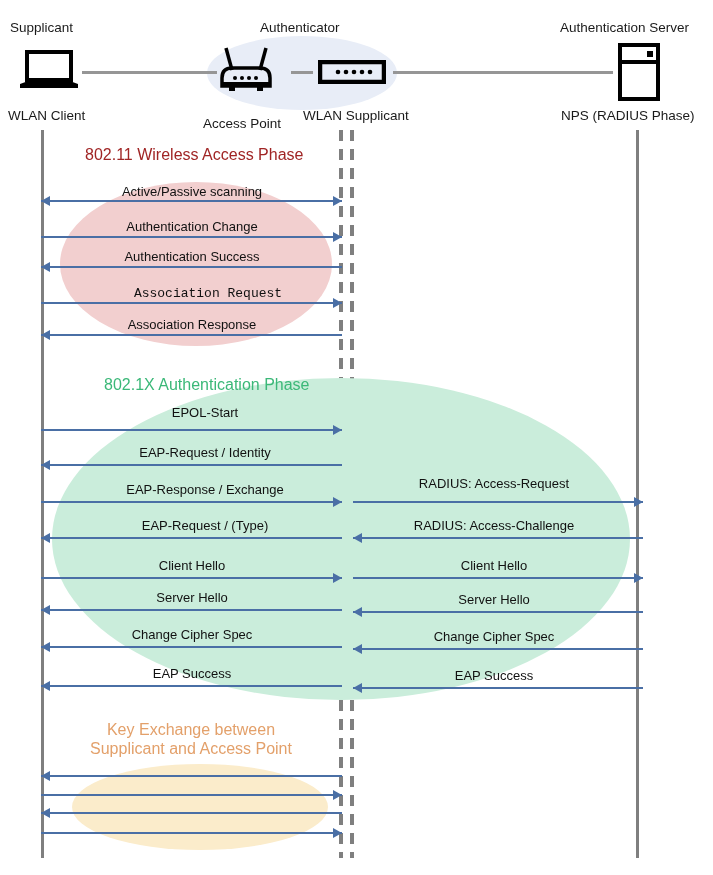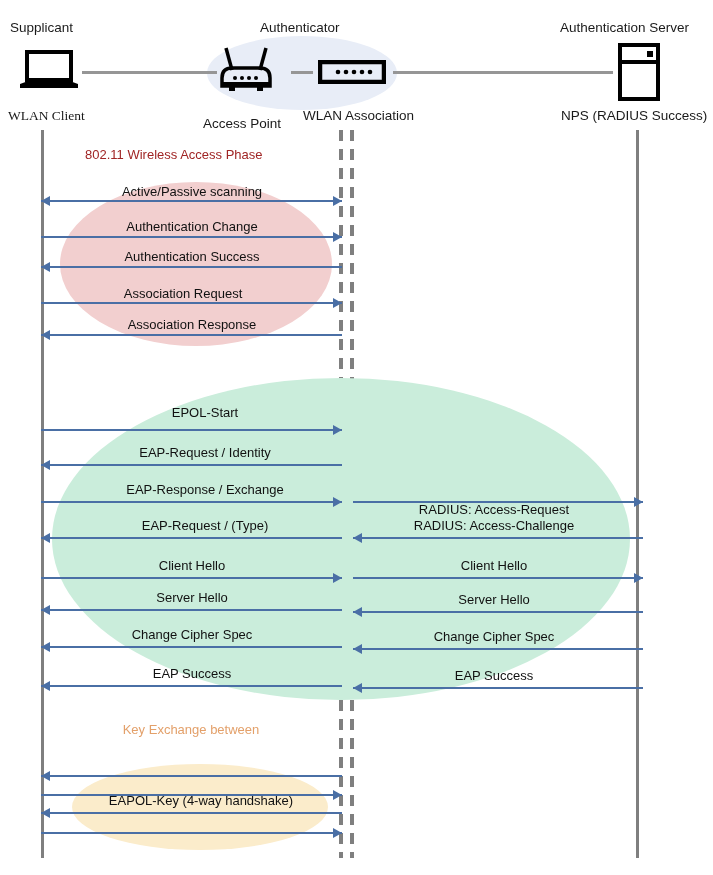--- a/index.html
+++ b/index.html
@@ -67,21 +67,21 @@
     position: absolute;
     border-radius: 50%;
   }
   .blob-80211 { background: #f2cfcf; }
   .blob-8021x { background: #caeddb; }
   .blob-key   { background: #fbeccb; }
 
   
   .phase-title {
     position: absolute;
-    font-size: 13px;
+    font-size: 16px;
     white-space: nowrap;
     text-align: center;
     line-height: 18px;
   }
 
   
   .msg-label {
     position: absolute;
     font-size: 13px;
     color: #111111;
@@ -152,51 +152,53 @@
   </div>
 
   <div class="icon-box" style="left:618px; top:43px;">
     <svg width="42" height="58" viewBox="0 0 42 58">
       <rect x="2" y="2" width="38" height="54" fill="none" stroke="#000" stroke-width="4"></rect>
       <line x1="2" y1="19" x2="40" y2="19" stroke="#000" stroke-width="4"></line>
       <rect x="29" y="8" width="6" height="6" fill="#000"></rect>
     </svg>
   </div>
 
-  <div class="actor-caption" style="left:8px; top:108px;font-family:Liberation Serif, serif;">WLAN Client</div>
+  <div class="actor-caption" style="left:8px; top:108px;">WLAN Client</div>
   <div class="actor-caption" style="left:203px; top:108px;margin-top:8px;">Access Point</div>
-  <div class="actor-caption" style="left:303px; top:108px;">WLAN Association</div>
-  <div class="actor-caption" style="left:561px; top:108px;">NPS (RADIUS Success)</div>
+  <div class="actor-caption" style="left:303px; top:108px;">WLAN Supplicant</div>
+  <div class="actor-caption" style="left:561px; top:108px;">NPS (RADIUS Phase)</div>
 
   <div class="lifeline" style="left:41px; top:130px; height:728px;"></div>
   <div class="lifeline-dashed" style="left:339px; top:130px; height:728px;"></div>
   <div class="lifeline-dashed" style="left:350px; top:130px; height:728px;"></div>
   <div class="lifeline" style="left:636px; top:130px; height:728px;"></div>
 
   <div class="phase-blob blob-80211" style="left:60px; top:182px; width:272px; height:164px;"></div>
   <div class="phase-blob blob-8021x" style="left:52px; top:378px; width:578px; height:322px;"></div>
   <div class="phase-blob blob-key" style="left:72px; top:764px; width:256px; height:86px;"></div>
 
   <div class="phase-title" style="left:85px; top:146px; color:#a02525;">802.11 Wireless Access Phase</div>
+  <div class="phase-title" style="left:104px; top:376px; color:#3bb878;">802.1X Authentication Phase</div>
   <div class="phase-title" style="left:191px; top:721px; color:#e3a06a; transform:translateX(-50%);">Key Exchange between</div>
+  <div class="phase-title" style="left:191px; top:740px; color:#e3a06a; transform:translateX(-50%);">Supplicant and Access Point</div>
 
   <div class="msg-label" style="left:192px; top:184px;">Active/Passive scanning</div>
   <div class="arrow" style="left:41px; top:200px; width:301px;"></div>
   <div class="arrow-head left" style="left:41px; top:196px;"></div>
   <div class="arrow-head right" style="left:333px; top:196px;"></div>
 
   <div class="msg-label" style="left:192px; top:219px;">Authentication Change</div>
   <div class="arrow" style="left:41px; top:236px; width:301px;"></div>
   <div class="arrow-head right" style="left:333px; top:232px;"></div>
 
   <div class="msg-label" style="left:192px; top:249px;">Authentication Success</div>
   <div class="arrow" style="left:41px; top:266px; width:301px;"></div>
   <div class="arrow-head left" style="left:41px; top:262px;"></div>
 
-  <div class="msg-label" style="left:183px; top:286px;">Association Request</div>
+  <div class="msg-label" style="left:208px; top:286px;font-family:Liberation Mono, monospace;">Association Request</div>
   <div class="arrow" style="left:41px; top:302px; width:301px;"></div>
   <div class="arrow-head right" style="left:333px; top:298px;"></div>
 
   <div class="msg-label" style="left:192px; top:317px;">Association Response</div>
   <div class="arrow" style="left:41px; top:334px; width:301px;"></div>
   <div class="arrow-head left" style="left:41px; top:330px;"></div>
 
   <div class="msg-label" style="left:205px; top:405px;">EPOL-Start</div>
   <div class="arrow" style="left:41px; top:429px; width:301px;"></div>
   <div class="arrow-head right" style="left:333px; top:425px;"></div>
@@ -228,28 +230,27 @@
   <div class="msg-label" style="left:192px; top:666px;">EAP Success</div>
   <div class="arrow" style="left:41px; top:685px; width:301px;"></div>
   <div class="arrow-head left" style="left:41px; top:681px;"></div>
 
   <div class="arrow" style="left:41px; top:775px; width:301px;"></div>
   <div class="arrow-head left" style="left:41px; top:771px;"></div>
 
   <div class="arrow" style="left:41px; top:794px; width:301px;"></div>
   <div class="arrow-head right" style="left:333px; top:790px;"></div>
 
-  <div class="msg-label" style="left:201px; top:793px;">EAPOL-Key (4-way handshake)</div>
   <div class="arrow" style="left:41px; top:812px; width:301px;"></div>
   <div class="arrow-head left" style="left:41px; top:808px;"></div>
 
   <div class="arrow" style="left:41px; top:832px; width:301px;"></div>
   <div class="arrow-head right" style="left:333px; top:828px;"></div>
 
-  <div class="msg-label" style="left:494px; top:502px;">RADIUS: Access-Request</div>
+  <div class="msg-label" style="left:494px; top:476px;">RADIUS: Access-Request</div>
   <div class="arrow" style="left:353px; top:501px; width:290px;"></div>
   <div class="arrow-head right" style="left:634px; top:497px;"></div>
 
   <div class="msg-label" style="left:494px; top:518px;">RADIUS: Access-Challenge</div>
   <div class="arrow" style="left:353px; top:537px; width:290px;"></div>
   <div class="arrow-head left" style="left:353px; top:533px;"></div>
 
   <div class="msg-label" style="left:494px; top:558px;">Client Hello</div>
   <div class="arrow" style="left:353px; top:577px; width:290px;"></div>
   <div class="arrow-head right" style="left:634px; top:573px;"></div>

